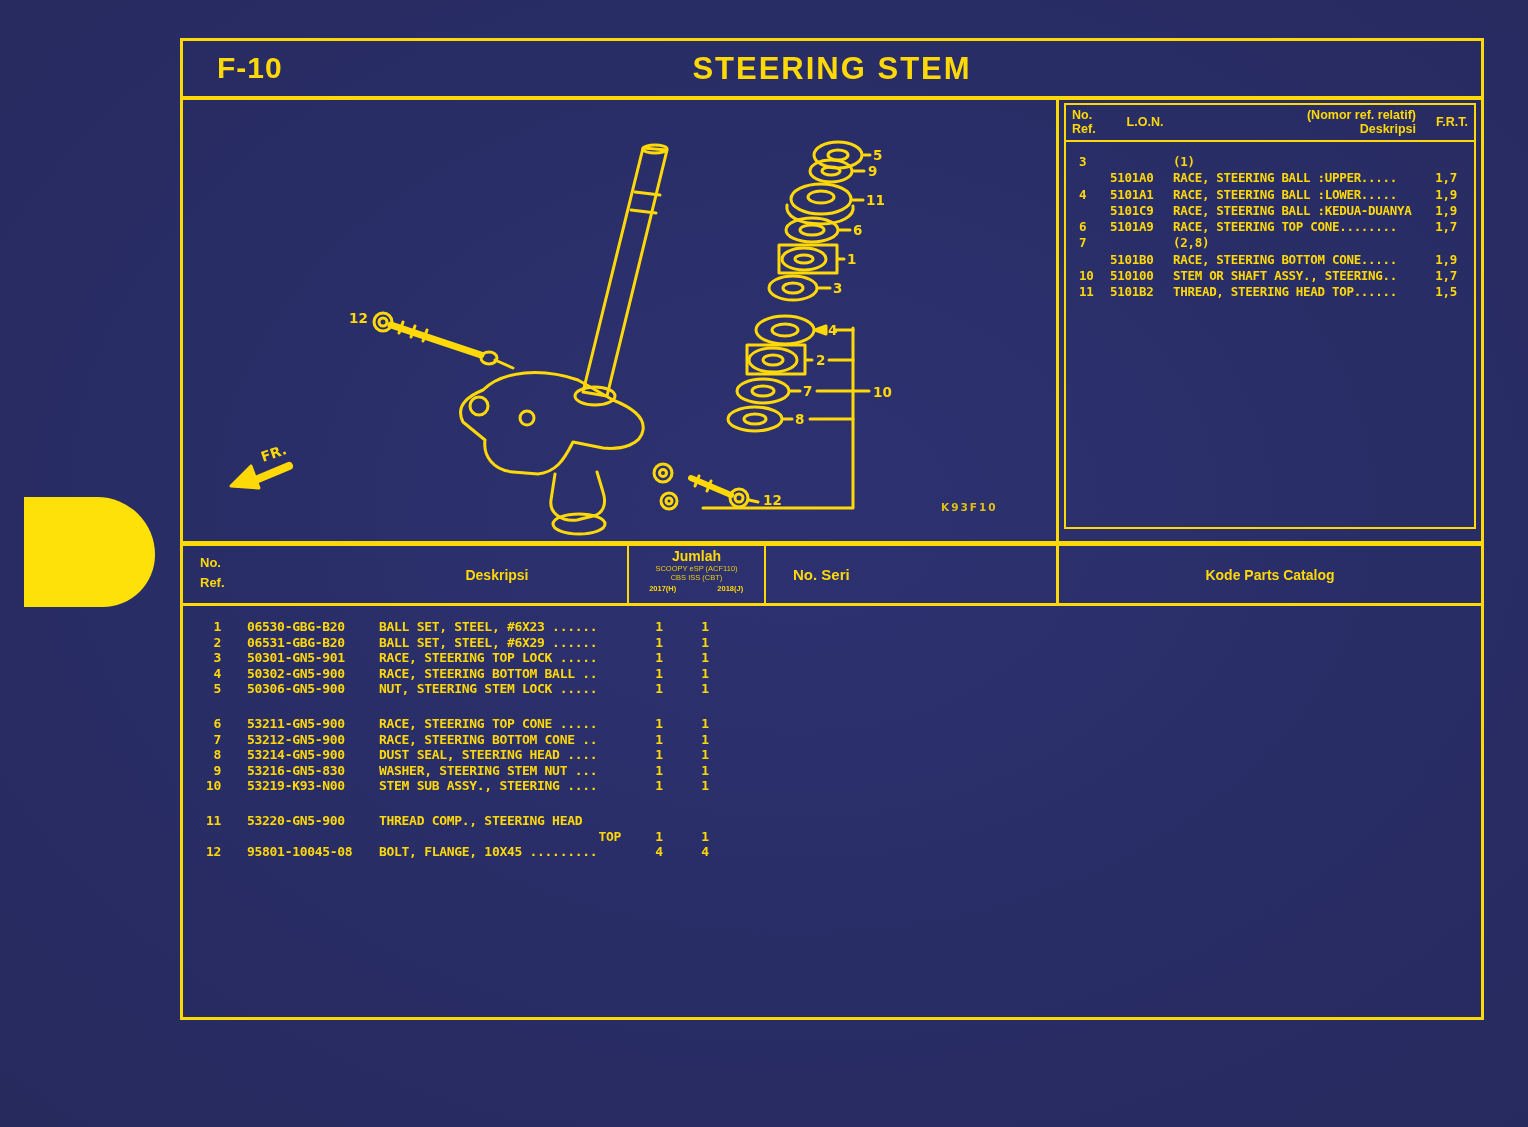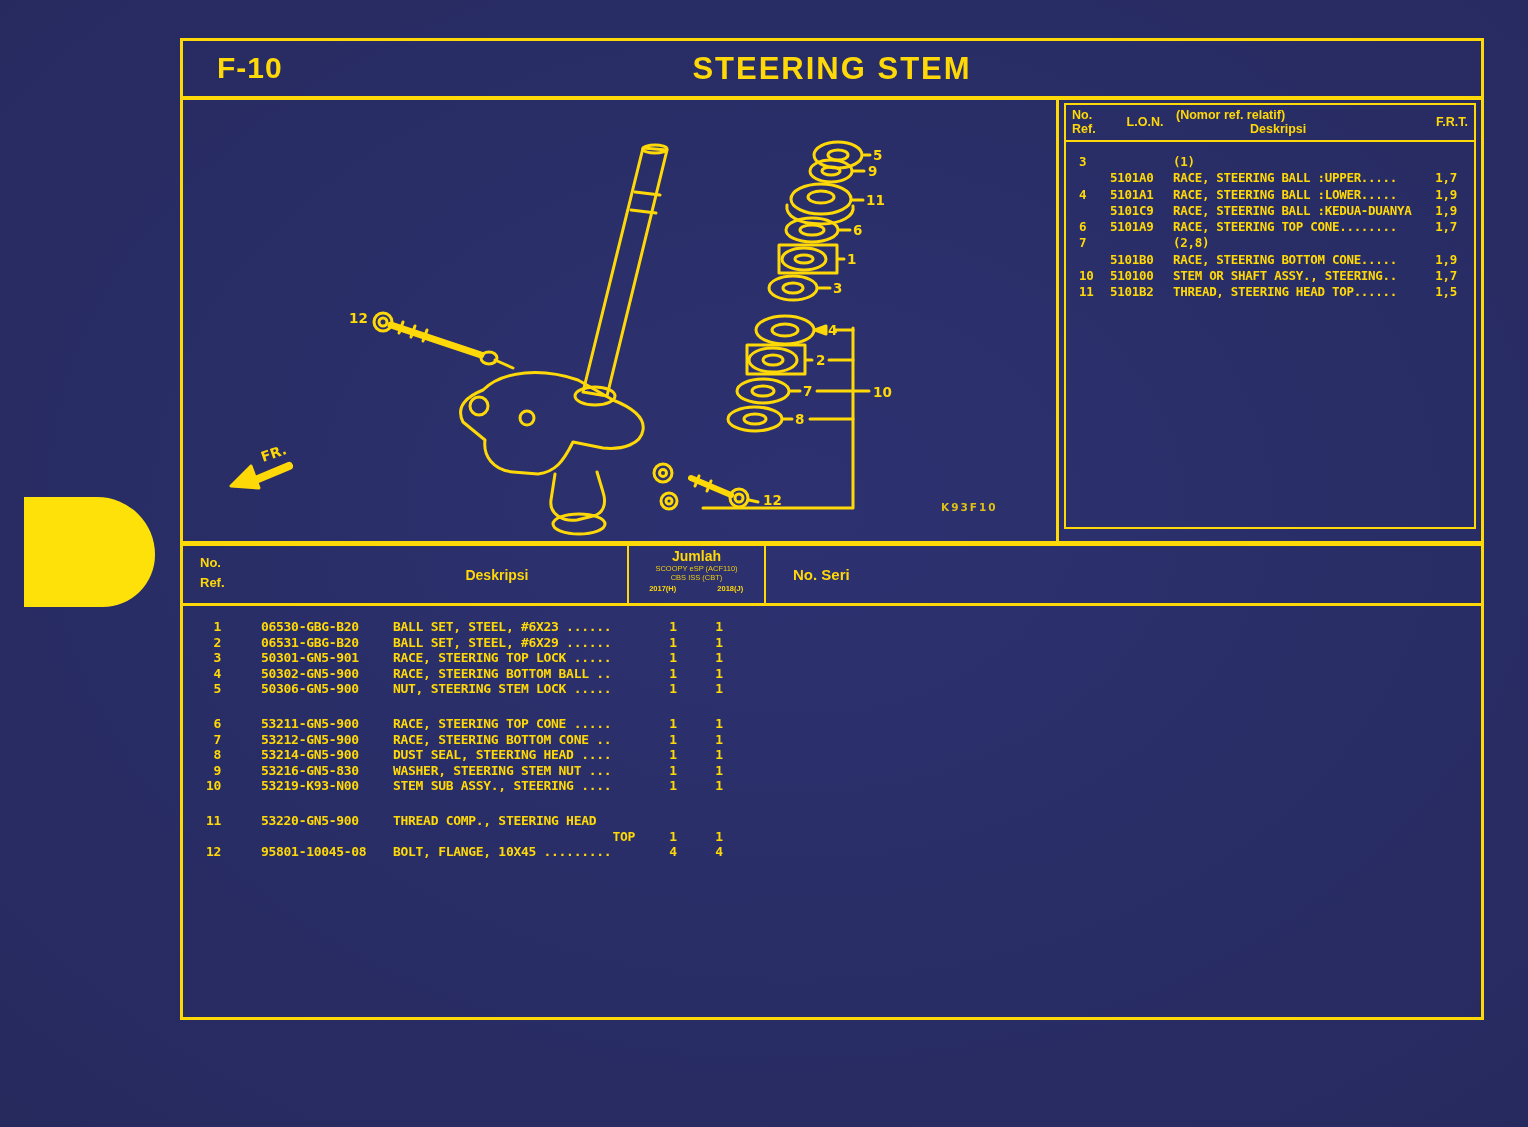--- a/index.html
+++ b/index.html
@@ -22,21 +22,21 @@
   
   .content{position:relative;height:441px;}
   .diagram{position:absolute;left:0;top:0;}
   .vdiv{position:absolute;left:873px;top:0;bottom:0;border-left:3px solid var(--ink);}
   .ref-panel{position:absolute;left:881px;top:3px;width:412px;height:426px;
     border:2px solid var(--ink);box-sizing:border-box;}
   .ref-head{display:flex;align-items:center;border-bottom:2px solid var(--ink);
     padding:3px 6px 4px 6px;font-size:12.5px;font-weight:bold;}
   .rh-ref{width:42px;line-height:14px;}
   .rh-lon{width:62px;text-align:center;}
-  .rh-desc{flex:1;line-height:14px;text-align:left;}
+  .rh-desc{flex:1;line-height:14px;text-align:right;}
   .rh-desc .l2{padding-left:74px;}
   .rh-frt{width:52px;text-align:right;}
   #ref-rows{padding-top:12px;font-family:"DejaVu Sans Mono", monospace;
     font-size:12.5px;font-weight:bold;letter-spacing:-0.3px;}
   .rrow{display:flex;line-height:16.3px;white-space:pre;}
   .r-ref{width:44px;padding-left:13px;box-sizing:border-box;}
   .r-lon{width:63px;}
   .r-desc{flex:1;}
   .r-frt{width:34px;text-align:right;padding-right:17px;}
   
@@ -56,21 +56,21 @@
   .jumlah-years span{width:50%;}
   .bh-seri{position:absolute;left:610px;top:0;bottom:0;display:flex;align-items:center;
     font-size:15px;font-weight:bold;}
   .kode-cell{position:absolute;left:873px;right:0;top:0;bottom:0;border-left:3px solid var(--ink);
     display:flex;align-items:center;justify-content:center;font-size:14px;font-weight:bold;}
   
   .parts-area{padding-top:13px;font-family:"DejaVu Sans Mono", monospace;
     font-size:13px;font-weight:bold;letter-spacing:-0.3px;}
   .prow{display:flex;line-height:15.6px;white-space:pre;}
   .p-ref{width:38px;text-align:right;}
-  .p-part{margin-left:40px;width:128px;}
+  .p-part{margin-left:26px;width:128px;}
   .p-desc{margin-left:4px;width:242px;}
   .p-desc2{text-align:right;}
   .p-q1{margin-left:16px;width:44px;text-align:center;}
   .p-q2{margin-left:2px;width:44px;text-align:center;}
   .spacer{height:19px;}
   
   svg text{fill:var(--ink);font-family:"DejaVu Sans", sans-serif;font-weight:bold;}
   .callout{font-size:13.5px;}
 </style>
 </head>
@@ -238,20 +238,21 @@
       <div class="jumlah-box">
         <div class="jumlah-title">Jumlah</div>
         <div class="jumlah-sub">SCOOPY eSP (ACF110)</div>
         <div class="jumlah-sub">CBS ISS (CBT)</div>
         <div class="jumlah-years">
           <span>2017(H)</span>
           <span>2018(J)</span>
         </div>
       </div>
       <div class="bh-seri">No. Seri</div>
+      <div class="kode-cell">Kode Parts Catalog</div>
     </div>
 
     <div class="parts-area" id="parts-rows">
         <div class="prow"><span class="p-ref">1</span><span class="p-part">06530-GBG-B20</span><span class="p-desc">BALL SET, STEEL, #6X23 ......</span><span class="p-q1">1</span><span class="p-q2">1</span></div>
         <div class="prow"><span class="p-ref">2</span><span class="p-part">06531-GBG-B20</span><span class="p-desc">BALL SET, STEEL, #6X29 ......</span><span class="p-q1">1</span><span class="p-q2">1</span></div>
         <div class="prow"><span class="p-ref">3</span><span class="p-part">50301-GN5-901</span><span class="p-desc">RACE, STEERING TOP LOCK .....</span><span class="p-q1">1</span><span class="p-q2">1</span></div>
         <div class="prow"><span class="p-ref">4</span><span class="p-part">50302-GN5-900</span><span class="p-desc">RACE, STEERING BOTTOM BALL ..</span><span class="p-q1">1</span><span class="p-q2">1</span></div>
         <div class="prow"><span class="p-ref">5</span><span class="p-part">50306-GN5-900</span><span class="p-desc">NUT, STEERING STEM LOCK .....</span><span class="p-q1">1</span><span class="p-q2">1</span></div>
         <div class="spacer"></div>
         <div class="prow"><span class="p-ref">6</span><span class="p-part">53211-GN5-900</span><span class="p-desc">RACE, STEERING TOP CONE .....</span><span class="p-q1">1</span><span class="p-q2">1</span></div>

